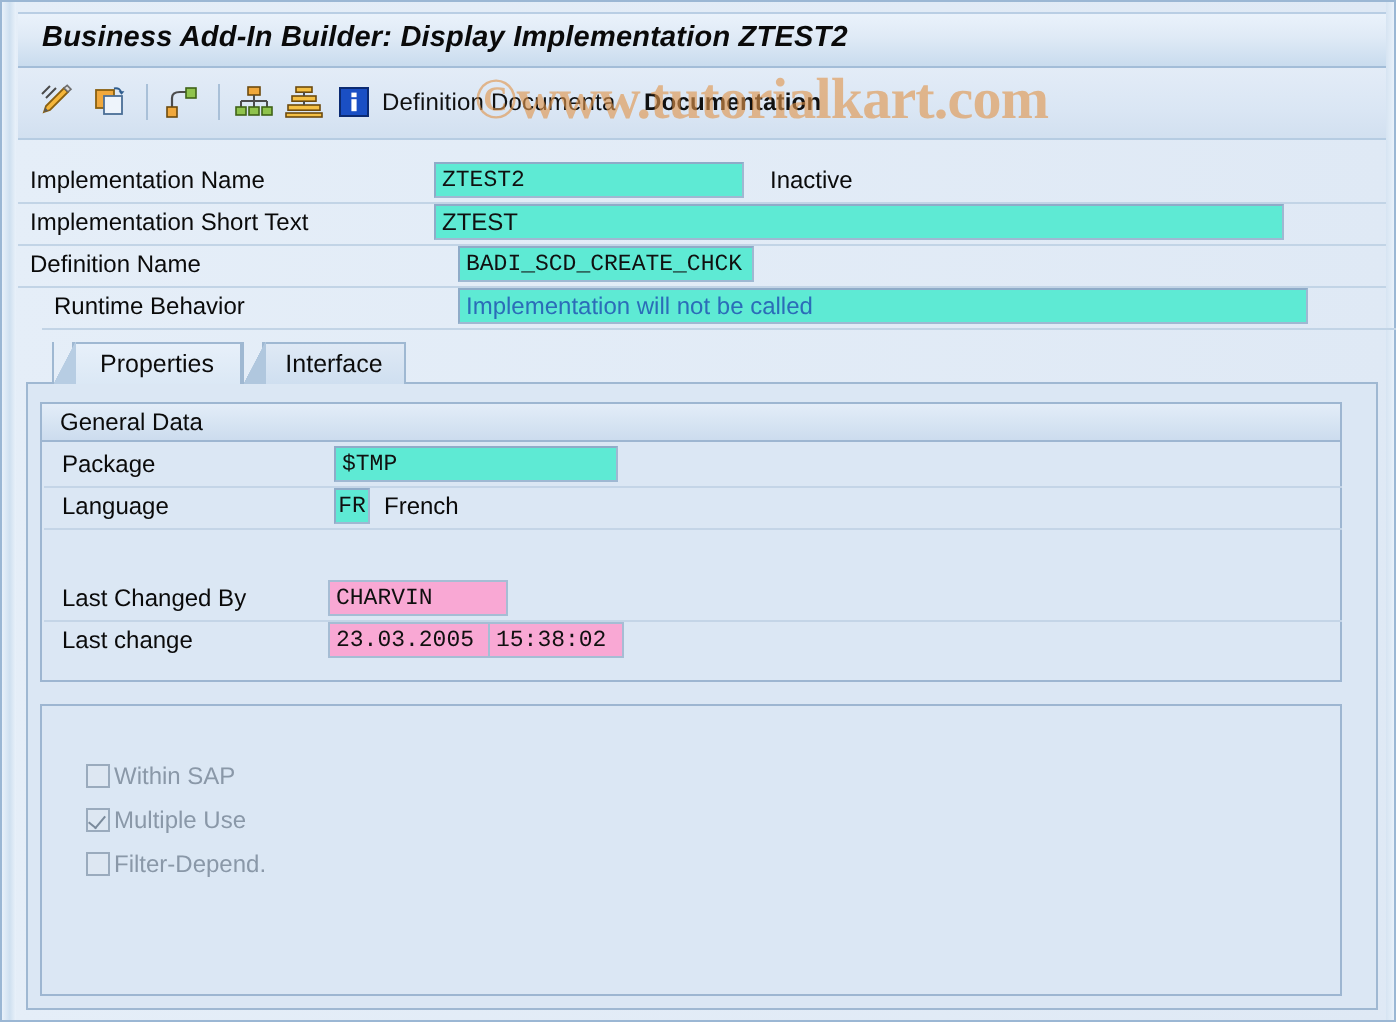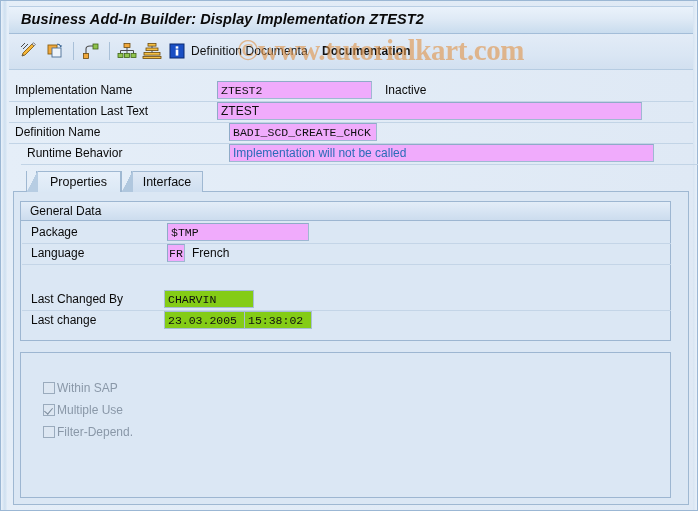--- a/index.html
+++ b/index.html
@@ -127,40 +127,40 @@
   .hdr-label {
     position: absolute;
     left: 6px; top: 3px;
     font-size: 12px;
     color: #0a0a0a;
     white-space: nowrap;
   }
   .fld {
     position: absolute;
     box-sizing: border-box;
-    background: #f0abfc;
+    background: #5eead4;
     border: 1px solid #9fb8d2;
     border-top-color: #8fabc8;
     border-left-color: #8fabc8;
     font-family: "Liberation Mono", monospace;
     font-size: 11.5px;
     color: #101010;
     padding: 0 0 0 3px;
     line-height: 17px;
     height: 18px;
     white-space: nowrap;
     overflow: hidden;
   }
   .fld.sans {
     font-family: "Liberation Sans", sans-serif;
     font-size: 12px;
   }
   .fld.bluetext { color: #2b6cb8; }
   .fld.ro {
-    background: #84cc16;
+    background: #f9a8d4;
     border-color: #a6bdd4;
   }
   .hdr-static {
     position: absolute;
     font-size: 12px;
     color: #0a0a0a;
     white-space: nowrap;
   }
 
   
@@ -376,21 +376,21 @@
 
   <div class="hdr">
 
     <div class="hdr-row" style="top:0px;">
       <div class="hdr-label">Implementation Name</div>
       <div class="fld" style="left:208px; top:1px; width:155px;">ZTEST2</div>
       <div class="hdr-static" style="left:376px; top:3px;">Inactive</div>
     </div>
 
     <div class="hdr-row" style="top:21px;">
-      <div class="hdr-label">Implementation Last Text</div>
+      <div class="hdr-label">Implementation Short Text</div>
       <div class="fld sans" style="left:208px; top:1px; width:425px;">ZTEST</div>
     </div>
 
     <div class="hdr-row" style="top:42px;">
       <div class="hdr-label">Definition Name</div>
       <div class="fld" style="left:208px; top:1px; width:148px;margin-left:12px;">BADI_SCD_CREATE_CHCK</div>
     </div>
 
     <div class="hdr-row" style="top:63px;margin-left:12px;">
       <div class="hdr-label">Runtime Behavior</div>

